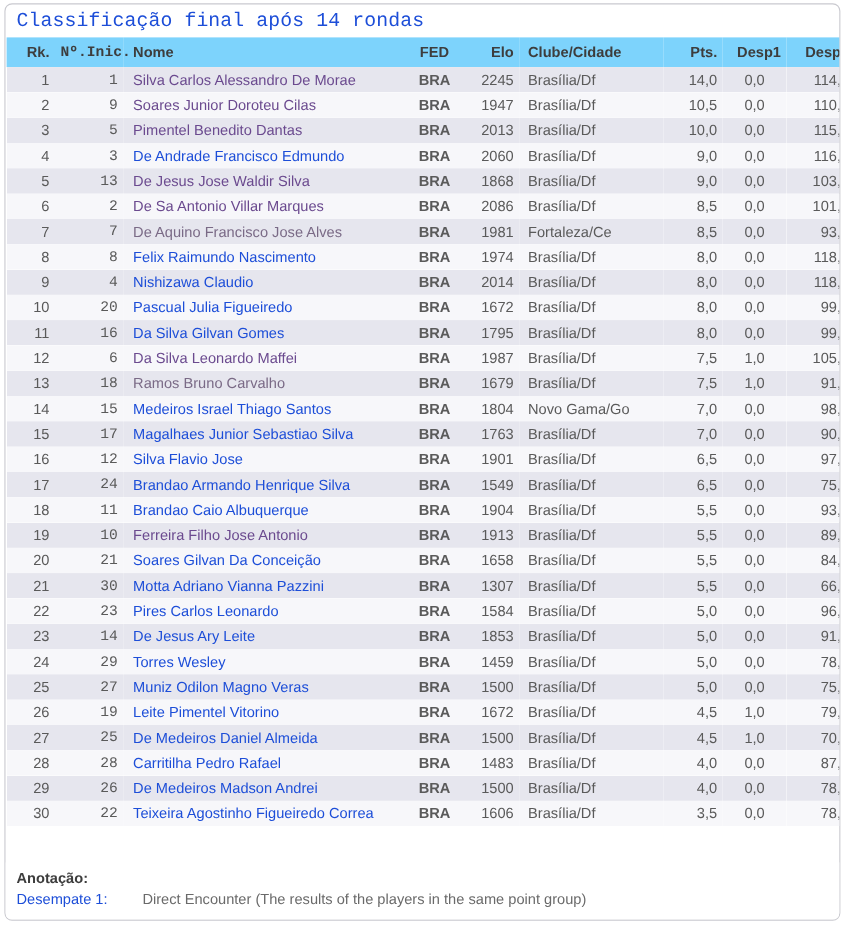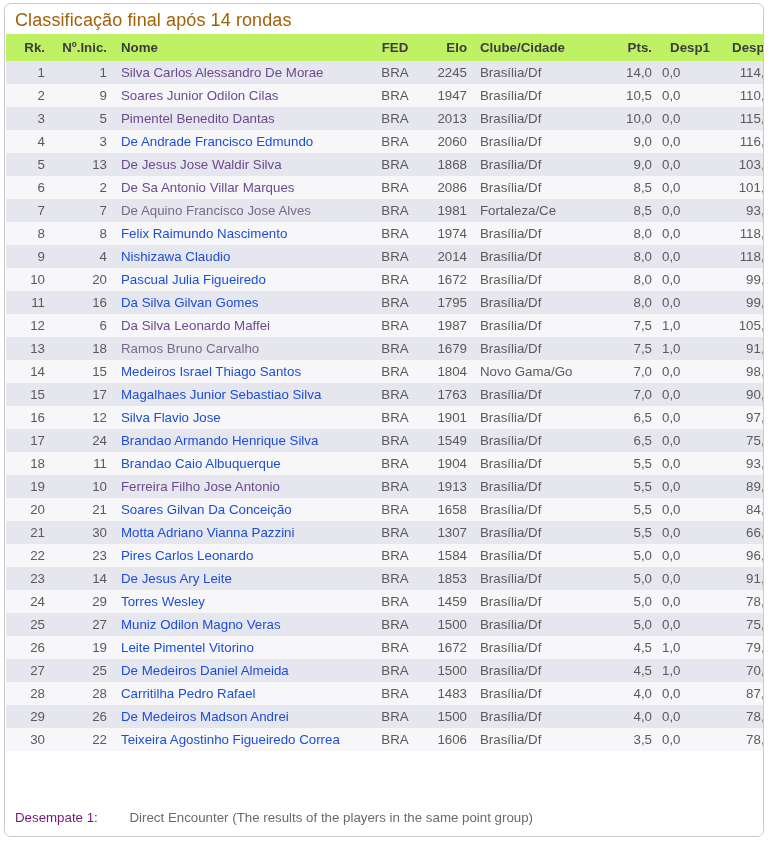--- a/index.html
+++ b/index.html
@@ -22,35 +22,36 @@
     width: 760px;
     height: 834px;
     box-sizing: border-box;
     border: 1px solid #c9c9cf;
     border-radius: 7px;
     background: #ffffff;
     overflow: hidden;
   }
   .panel-title {
     font-size: 18px;
-    color: #a16207;
+    color: #1d4ed8;
     padding: 5px 0 4px 10px;
     line-height: 22px;
     letter-spacing: 0.1px;
     white-space: nowrap;
+    font-family: Liberation Mono, monospace;
   }
   table.standings {
     border-collapse: collapse;
     width: 724px;
     margin-left: 1px;
     table-layout: fixed;
     font-size: 13.3px;
   }
   table.standings th {
-    background: #bef264;
+    background: #7dd3fc;
     color: #3d3d3d;
     font-weight: bold;
     font-size: 13.3px;
     padding: 3px 5px 4px 5px;
     height: 20px;
     white-space: nowrap;
     border: none;
     margin-left: 41px;
   }
   table.standings td {
@@ -58,27 +59,27 @@
     height: 18px;
     white-space: nowrap;
     overflow: hidden;
     border: none;
     color: #5a5a5a;
   }
   tbody tr:nth-child(odd)  { background: #e6e6ee; }
   tbody tr:nth-child(even) { background: #f7f7fa; }
 
   .c-rk    { width: 34px;  text-align: right; }
-  .c-no    { width: 52px;  text-align: right; }
+  .c-no    { width: 52px;  text-align: right; font-family: Liberation Mono, monospace; }
   .c-name  { width: 244px; text-align: left; padding-left: 9px !important; }
-  .c-fed   { width: 40px;  text-align: center; }
+  .c-fed   { width: 40px;  text-align: center; font-weight: bold; }
   .c-elo   { width: 42px;  text-align: right; }
   .c-club  { width: 118px; text-align: left; padding-left: 8px !important; }
   .c-pts   { width: 44px;  text-align: right; }
-  .c-d1    { width: 48px;  text-align: left; }
+  .c-d1    { width: 48px;  text-align: center; }
   .c-d2    { width: 52px;  text-align: right; }
 
   th.c-name, th.c-club { text-align: left; }
   th.c-fed { text-align: center; }
   th.c-rk, th.c-no, th.c-elo, th.c-pts, th.c-d1, th.c-d2, th.c-d3 { text-align: right; }
 
   .plink { text-decoration: none; cursor: pointer; }
   .plink.visited   { color: #6b4a8f; }
   .plink.unvisited { color: #1d4ed8; }
   .plink.dim       { color: #7a6a86; }
@@ -95,21 +96,21 @@
     line-height: 17.5px;
     background: #ffffff;
   }
   .footer .anno-title {
     font-weight: bold;
     color: #3d3d3d;
     display: block;
     margin-bottom: 1px;
   }
   .footer .fline { display: block; white-space: nowrap; }
-  .footer .flabel { color: #701a75; }
+  .footer .flabel { color: #1d4ed8; }
   .footer .fval-plain { color: #6a6a6a; padding-left: 28px; }
   .footer .fval-link { color: #5a3fbf; text-decoration: none; cursor: pointer; }
   .table-wrap { position: absolute; left: 0; top: 30px; width: 760px; }
 </style>
 </head>
 <body>
 
 <div id="root">
   <div class="panel">
 
@@ -139,21 +140,21 @@
               <td class="c-fed">BRA</td>
               <td class="c-elo">2245</td>
               <td class="c-club">Brasília/Df</td>
               <td class="c-pts">14,0</td>
               <td class="c-d1">0,0</td>
               <td class="c-d2">114,0</td>
             </tr>
             <tr>
               <td class="c-rk">2</td>
               <td class="c-no">9</td>
-              <td class="c-name"><a class="plink visited">Soares Junior Odilon Cilas</a></td>
+              <td class="c-name"><a class="plink visited">Soares Junior Doroteu Cilas</a></td>
               <td class="c-fed">BRA</td>
               <td class="c-elo">1947</td>
               <td class="c-club">Brasília/Df</td>
               <td class="c-pts">10,5</td>
               <td class="c-d1">0,0</td>
               <td class="c-d2">110,0</td>
             </tr>
             <tr>
               <td class="c-rk">3</td>
               <td class="c-no">5</td>
@@ -460,20 +461,21 @@
               <td class="c-club">Brasília/Df</td>
               <td class="c-pts">3,5</td>
               <td class="c-d1">0,0</td>
               <td class="c-d2">78,0</td>
             </tr>
           </tbody>
       </table>
     </div>
 
     <div class="footer">
+      <span class="anno-title">Anotação:</span>
       <span class="fline">
         <span class="flabel">Desempate 1:</span>
         <span class="fval-plain">Direct Encounter (The results of the players in the same point group)</span>
       </span>
     </div>
 
   </div>
 </div>
 
 </body></html>

